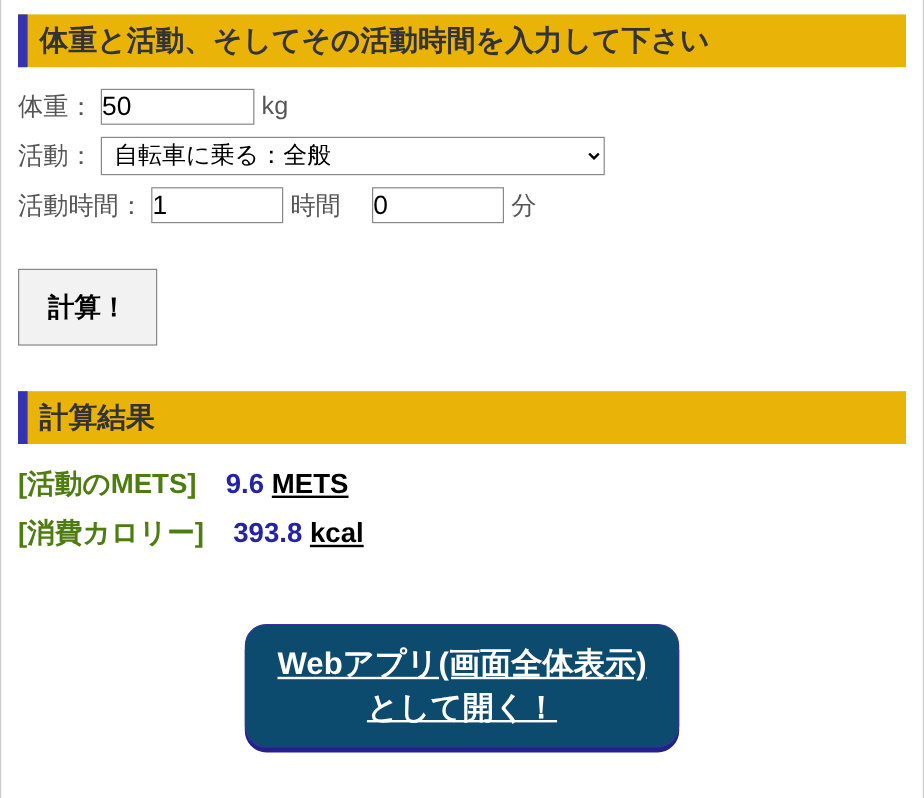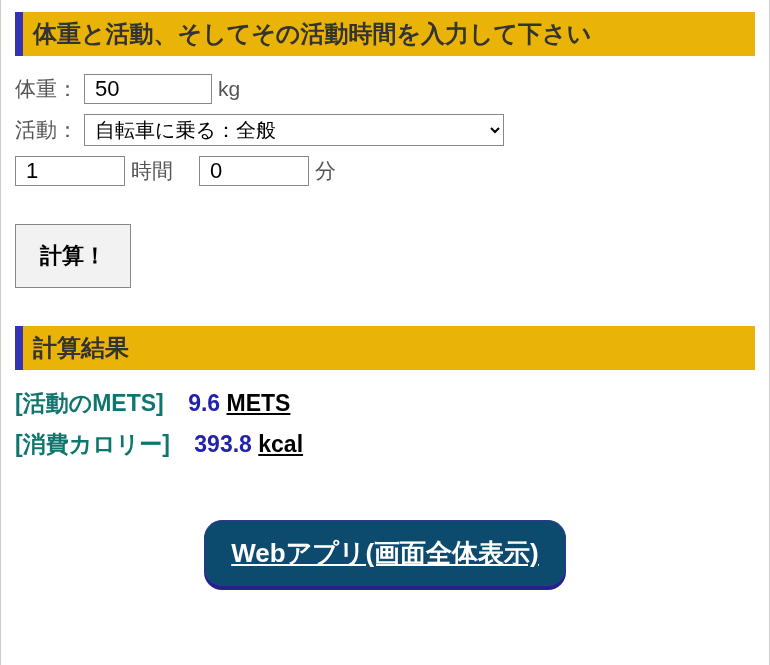--- a/index.html
+++ b/index.html
@@ -35,21 +35,21 @@
     display: flex;
     align-items: center;
     flex-wrap: wrap;
     gap: 6px;
   }
   .field-row label {
     color: #555;
   }
   input[type="text"] {
     font-size: 22px;
-    padding: 2px 10px;
+    padding: 2px 0;
     border: 1px solid #888;
     height: 30px;
     box-sizing: border-box;
     font-family: Arial, sans-serif;
   }
   input.num-w { width: 128px; }
   input.num-s { width: 110px; }
   select {
     font-size: 20px;
     padding: 2px 6px;
@@ -70,21 +70,21 @@
     cursor: pointer;
   }
   .results {
     margin-top: 6px;
   }
   .result-line {
     font-size: 23px;
     font-weight: bold;
     margin: 6px 0 10px 0;
   }
-  .result-label { color: #0f766e; }
+  .result-label { color: #4d7c0f; }
   .result-value { color: #2222aa; margin-left: 18px; }
   .result-unit { color: #000000; font-weight: bold; text-decoration: underline; }
   .app-btn-wrap {
     text-align: center;
     margin-top: 60px;
   }
   .app-btn {
     display: inline-block;
     background: #0c4a6e;
     color: #fff;
@@ -115,20 +115,21 @@
 
 
   <div class="field-row">
     <label>活動：</label>
     <select class="sel-act">
       <option selected="">自転車に乗る：全般</option>
     </select>
   </div>
 
   <div class="field-row">
+    <label>活動時間：</label>
     <input type="text" class="num-s" value="1" style="">
     <span>時間</span>
     <span style="width:14px;display:inline-block"></span>
     <input type="text" class="num-s" value="0" style="">
     <span>分</span>
   </div>
 
   <button class="calc-btn">計算！</button>
 
   <div class="section-title">計算結果</div>
@@ -142,16 +143,17 @@
     <div class="result-line">
       <span class="result-label">[消費カロリー]</span>
       <span class="result-value">393.8</span>
       <span class="result-unit">kcal</span>
     </div>
   </div>
 
   <div class="app-btn-wrap">
     <a class="app-btn">
       <span>Webアプリ(画面全体表示)</span><br>
+      <span>として開く！</span>
     </a>
   </div>
 
 </div>
 
 </body></html>

